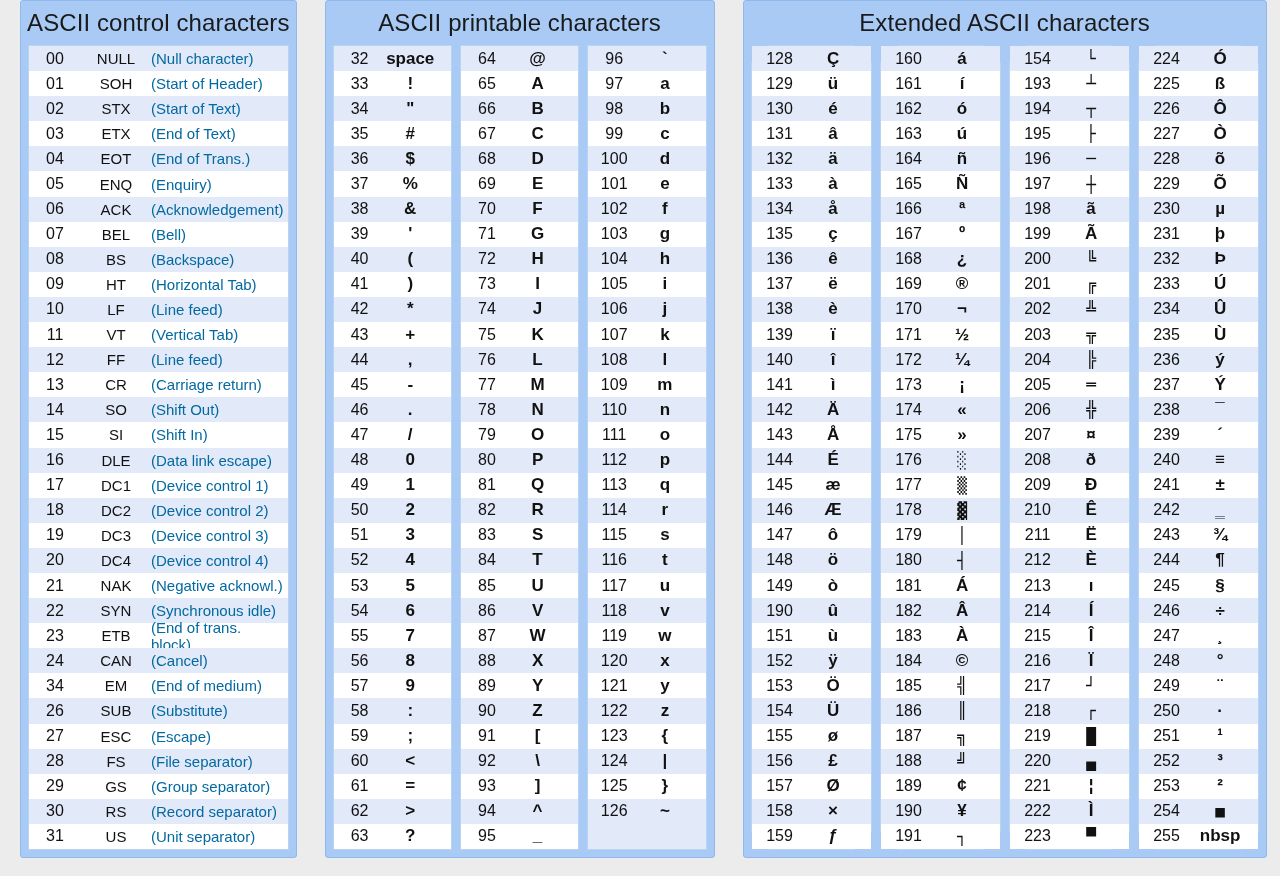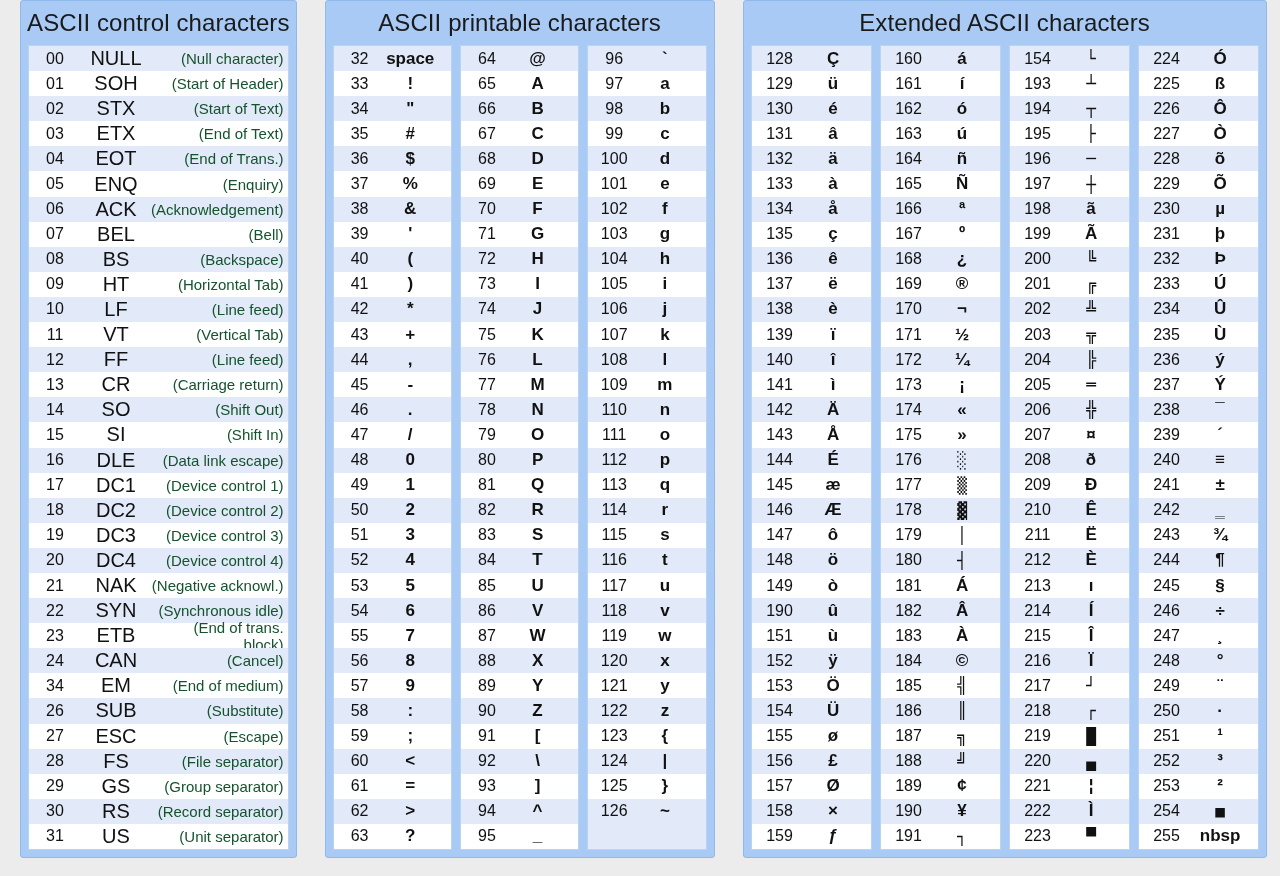--- a/index.html
+++ b/index.html
@@ -60,29 +60,29 @@
   }
   .row.alt { background: #e2e9f8; }
 
   .cell-code {
     font-size: 16px;
     color: #111;
     text-align: center;
     flex: 0 0 auto;
   }
   .cell-abbr {
-    font-size: 20px;
+    font-size: 15px;
     color: #111;
     text-align: center;
     flex: 0 0 auto;
   }
   .cell-desc {
     font-size: 15px;
-    color: #14532d;
-    text-align: right;
+    color: #0369a1;
+    text-align: left;
     flex: 1 1 auto;
     padding-right: 4px;
   }
   .cell-glyph {
     font-size: 17px;
     font-weight: bold;
     color: #111;
     text-align: center;
     flex: 1 1 auto;
     padding-right: 16px;
@@ -99,21 +99,21 @@
   #panel-control .cell-code { width: 52px; text-align: center; }
   #panel-control .cell-abbr { width: 70px; }
 
   
   #panel-printable { width: 390px; }
   #panel-printable .subcol { width: 122px; }
   #panel-printable .cell-code { width: 52px; text-align: center; }
 
   
   #panel-extended { width: 524px; }
-  #panel-extended .subcol { width: 124px; }
+  #panel-extended .subcol { width: 124px; border-radius: 22px; }
   #panel-extended .cell-code { width: 56px; text-align: center; }
   #panel-extended .cell-glyph { padding-right: 12px; }
 
   .blank-row { height: 25.1px; background: #e2e9f8; }
 </style>
 </head>
 <body>
 
 <div id="board">
 

